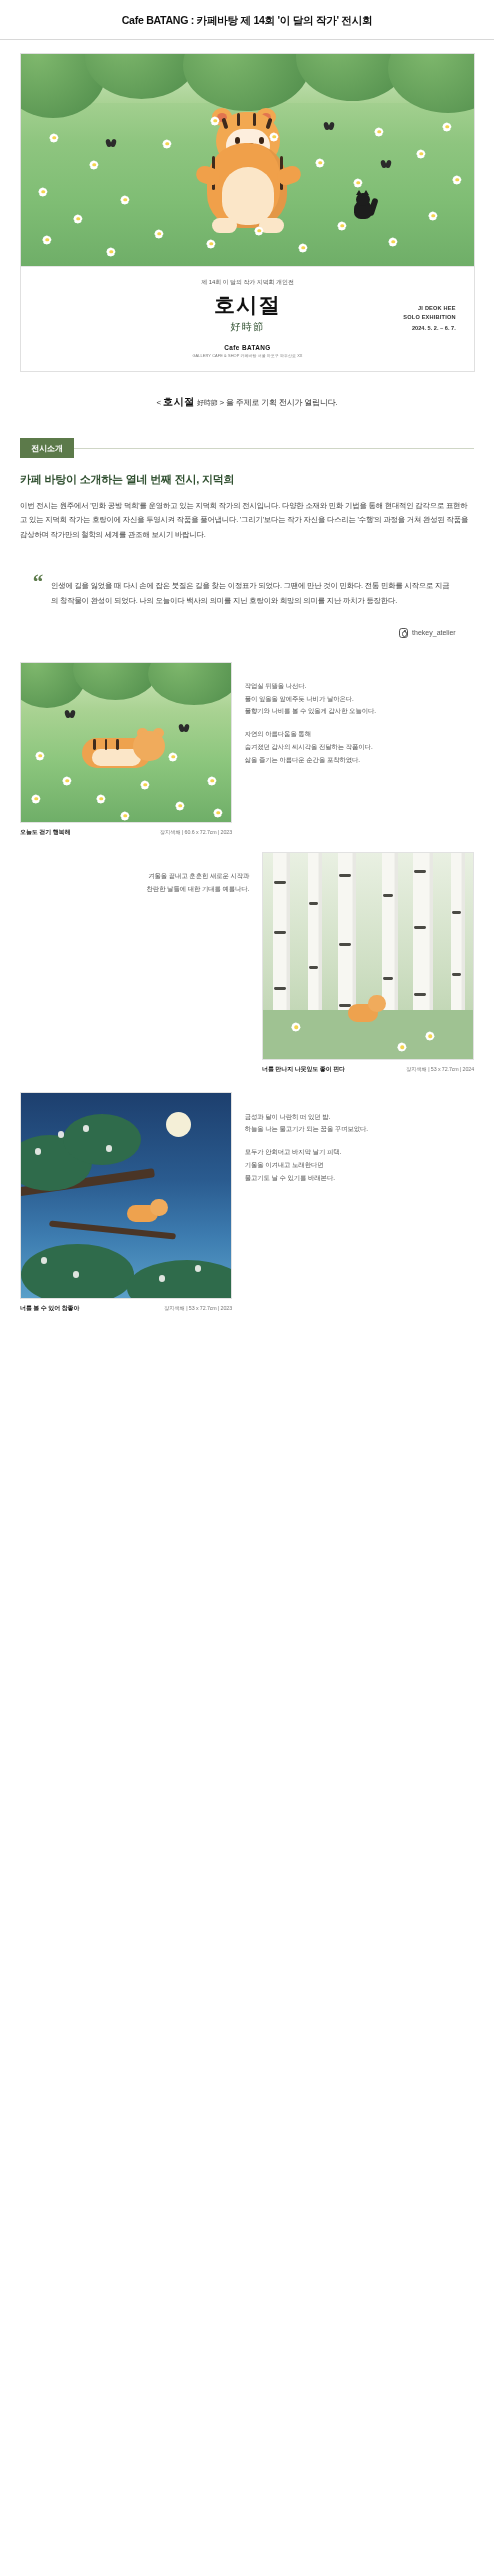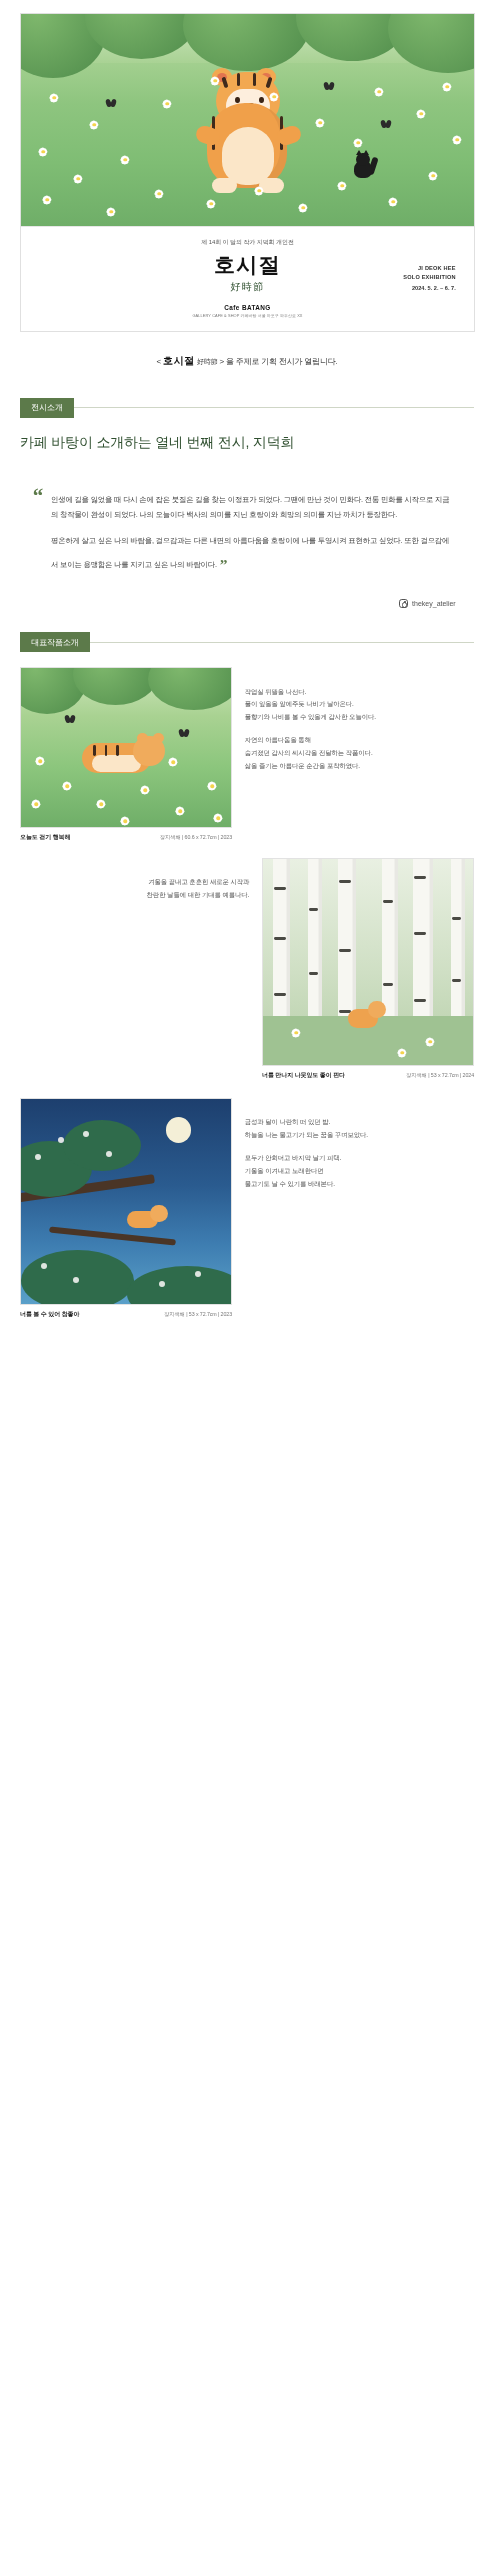--- a/index.html
+++ b/index.html
@@ -154,26 +154,26 @@
   .intro .line2 { margin-top:1.4px; }
   .intro .hl { font-size: 10px; font-weight:bold; color:#111; letter-spacing:0.7px; }
   .intro .hanja-s { font-size:7px; color:#444; }
 
   
   .section { padding: 0 20px; margin-top: 24px; }
   .sec-head {
     display:flex; align-items:center; gap:0;
   }
   .sec-head .tag {
-    background:#5c7a4a; color:#fff; font-size:8px; font-weight:normal;
+    background:#5c7a4a; color:#fff; font-size:8px; font-weight:bold;
     padding:4.2px 11.3px; letter-spacing:-0.1px; white-space:nowrap;
   }
   .sec-head .rule { flex:1; height:0.7px; background:#cfd6c6; }
   .sec-body { margin-top:11.3px; font-size:7.4px; line-height:1.95; color:#3b3b3b; letter-spacing:-0.2px; }
-  .sec-body .lead { font-weight:normal; color:#2f4f2f; font-size:14px; margin-bottom:8.5px; }
+  .sec-body .lead { font-weight:bold; color:#2f4f2f; font-size:11px; margin-bottom:8.5px; }
 
   
   .statement { position:relative; padding: 12.7px 18.3px 4.2px 31px; }
   .quote-open, .quote-close {
     font-family:"Liberation Serif", serif; color:#5c7a4a; font-weight:bold;
   }
   .quote-open { position:absolute; left:12.7px; top:5.6px; font-size:21px; line-height:1; }
   .statement p { margin:0 0 11.3px 0; font-size:7.4px; line-height:2.0; color:#3b3b3b; letter-spacing:-0.2px; }
   .statement .quote-close { font-size:15.5px; vertical-align:-2.8px; margin-left:2.8px; }
   .handle {
@@ -231,20 +231,23 @@
   .art3 .t4h { position:absolute; left:22.6px; top:0; width:18.3px; height:17px; background:#f0ab5c; border-radius:8.5px; }
   .art3 .blossom { position:absolute; width:6.4px; height:6.4px; background:#f2f2ef; border-radius:50%; opacity:.9; }
 
   .work3 { margin-top: 18.3px; }
 </style>
 </head>
 <body>
 
 <div class="page">
 
+  <div class="header">
+    <div class="title">Cafe BATANG : 카페바탕 제 14회 '이 달의 작가' 전시회</div>
+  </div>
 
   <div class="poster-wrap">
     <div class="poster">
       <div class="poster-art">
         <div class="sky"></div>
         <div class="tree" style="left:-21px; top:-28px; width:106px; height:92px;"></div>
         <div class="tree" style="left:64px; top:-40px; width:113px; height:85px;"></div>
         <div class="tree" style="left:162px; top:-35px; width:127px; height:92px;"></div>
         <div class="tree" style="left:275px; top:-41px; width:113px; height:88px;"></div>
         <div class="tree" style="left:367px; top:-31px; width:120px; height:90px;"></div>
@@ -404,40 +407,36 @@
     </div>
   </div>
 
   <div class="section">
     <div class="sec-head">
       <div class="tag">전시소개</div>
       <div class="rule"></div>
     </div>
     <div class="sec-body">
       <div class="lead">카페 바탕이 소개하는 열네 번째 전시, 지덕희</div>
+      <div>이번 전시는 원주에서 '민화 공방 덕희'를 운영하고 있는 지덕희 작가의 전시입니다. 다양한 소재와 민화 기법을 통해 현대적인 감각으로 표현하고 있는 지덕희 작가는 호랑이에 자신을 투영시켜 작품을 풀어냅니다. '그리기'보다는 작가 자신을 다스리는 '수행'의 과정을 거쳐 완성된 작품을 감상하며 작가만의 철학의 세계를 관조해 보시기 바랍니다.</div>
     </div>
   </div>
 
   <div class="section">
     <div class="statement">
       <span class="quote-open">“</span>
       <p>인생에 길을 잃었을 때 다시 손에 잡은 붓질은 길을 찾는 이정표가 되었다. 그땐에 만난 것이 민화다. 전통 민화를 시작으로 지금의 창작물이 완성이 되었다. 나의 오늘이다 백사의 의미를 지닌 호랑이와 희망의 의미를 지난 까치가 등장한다.</p>
-      <p><span>평온하게 살고 싶은 나의 바람을, 걸으감과는 다른 내면의 아름다움을 호랑이에 나를 투영시켜 표현하고 싶었다. 또한 걸으감에서 보이는 용맹함은 나를 지키고 싶은 나의 바람이다.</span><span class="quote-close">”</span></p>
     </div>
     <div class="handle">
       <span class="ig-icon"></span>
       <span>thekey_atelier</span>
     </div>
   </div>
 
   <div class="section">
-    <div class="sec-head">
-      <div class="tag">대표작품소개</div>
-      <div class="rule"></div>
-    </div>
 
     <div class="work right">
       <div class="work-img-col">
         <div class="work-img">
           <div class="art1">
             <div class="band" style="top:0;"></div>
             <div class="tree" style="left:-12.7px; top:-18.3px; width:78px; height:64px;"></div>
             <div class="tree" style="left:52px; top:-24px; width:85px; height:61px;"></div>
             <div class="tree" style="left:127px; top:-20px; width:92px; height:62px;"></div>
             <div class="tiger2">

